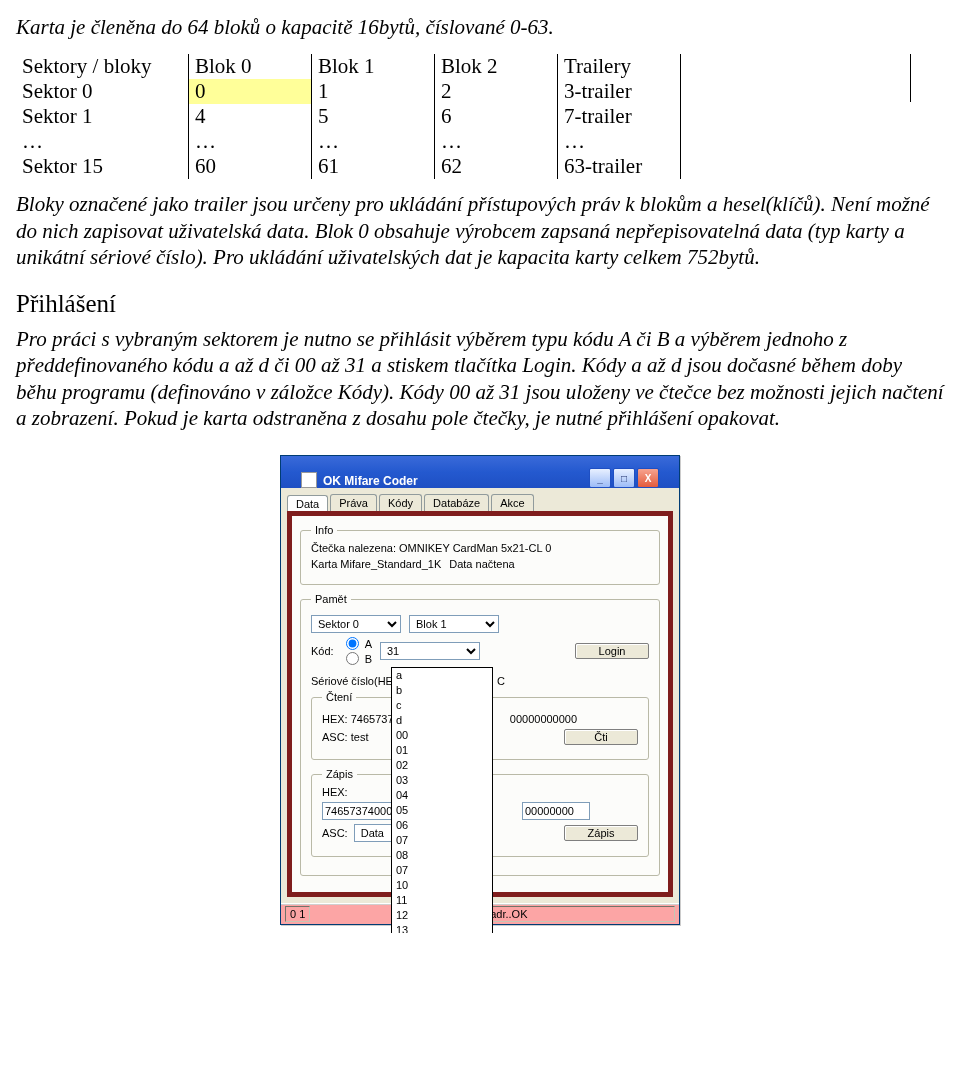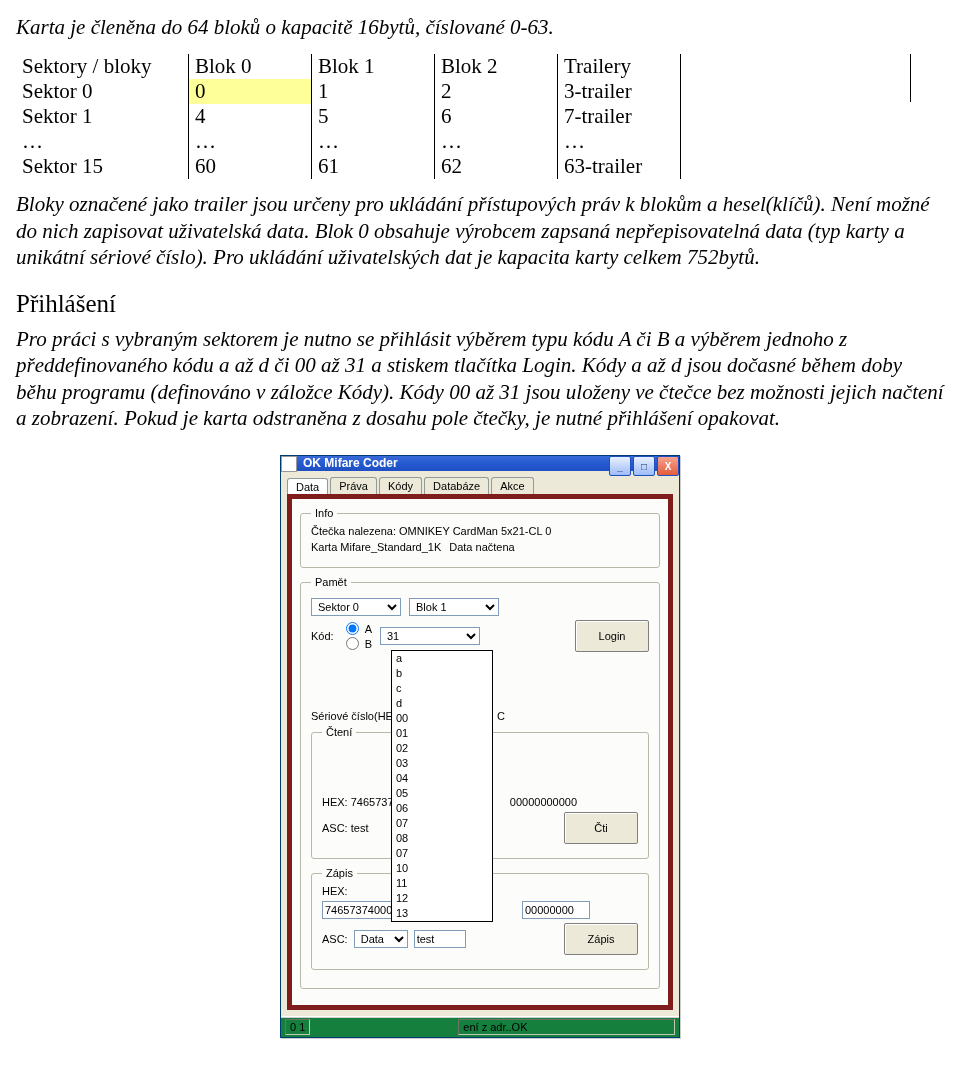--- a/index.html
+++ b/index.html
@@ -42,24 +42,24 @@
     font-size: 11px;
     color: #000;
   }
   .win {
     width: 398px;
     border: 1px solid #003c74;
     background: #ece9d8;
     box-shadow: 1px 1px 0 rgba(0,0,0,.2);
   }
   .titlebar {
-    height: 15px;
+    height: 32px;
     background: linear-gradient(to bottom,#3a6ad9 0%,#2459cf 50%,#1e4fc3 100%);
-    display: flex; align-items: flex-start;
-    padding: 0 0;
+    display: flex; align-items: flex-end;
+    padding: 0 20px;
     color: #fff;
     font-size: 12px;
     font-weight: bold;
   }
   .title-icon {
     width: 14px; height: 14px; background: #fff; margin-right: 6px;
     border: 1px solid #999;
   }
   .title-spacer { flex: 1; }
   .tbtn {
@@ -117,33 +117,33 @@
     height: 18px;
     box-sizing: border-box;
     padding: 0 2px;
   }
   .btn {
     font-family: Tahoma, Arial, sans-serif;
     font-size: 11px;
     background: #ece9d8;
     border: 1px solid #7f7f7f;
     border-radius: 2px;
-    height: 32px;
+    height: 16px;
     padding: 0 10px;
     min-width: 74px;
     box-shadow: inset 1px 1px 0 #fff;
   }
   input[type=radio] { margin: 0 2px 0 0; }
 
   .radiostack { display:flex; flex-direction:column; gap:2px; margin-left:4px;}
   .radiostack label { display:flex; align-items:center; gap:4px; font-size:11px;}
 
   .statusbar {
     height: 20px;
-    background: #15803d;
+    background: #fca5a5;
     border-top: 1px solid #fff;
     box-shadow: inset 0 1px 0 #cfcfcf;
     display:flex; align-items:center;
     font-size:11px;
     padding: 0 4px;
     gap: 4px;
   }
   .status-cell { border:1px inset #c7c5b5; padding:1px 4px; }
   .status-cell.big { flex:1; }
   .sel-code { width:100px; }
@@ -152,21 +152,21 @@
     background: #fff;
     border: 1px solid #000;
     font-size: 11px;
     width: 100px;
     z-index: 50;
   }
   .dropdown-list div { padding: 0 4px; line-height: 15px; }
 
   .truncate { white-space: nowrap; overflow: hidden; }
   .hex-line { display:flex; gap:2px; align-items:center; }
-  .hex-line span { font-size:11px;margin-top:48px; }
+  .hex-line span { font-size:11px; }
   .fill { flex:1; }
   .zapis-write { display:flex; align-items:center; gap:6px; }
   .zapis-write input[type=text].short { width:52px;}
 </style>
 </head>
 <body>
 
 <p>Karta je členěna do 64 bloků o kapacitě 16bytů, číslované 0-63.</p>
 
 <div style="position:relative">

